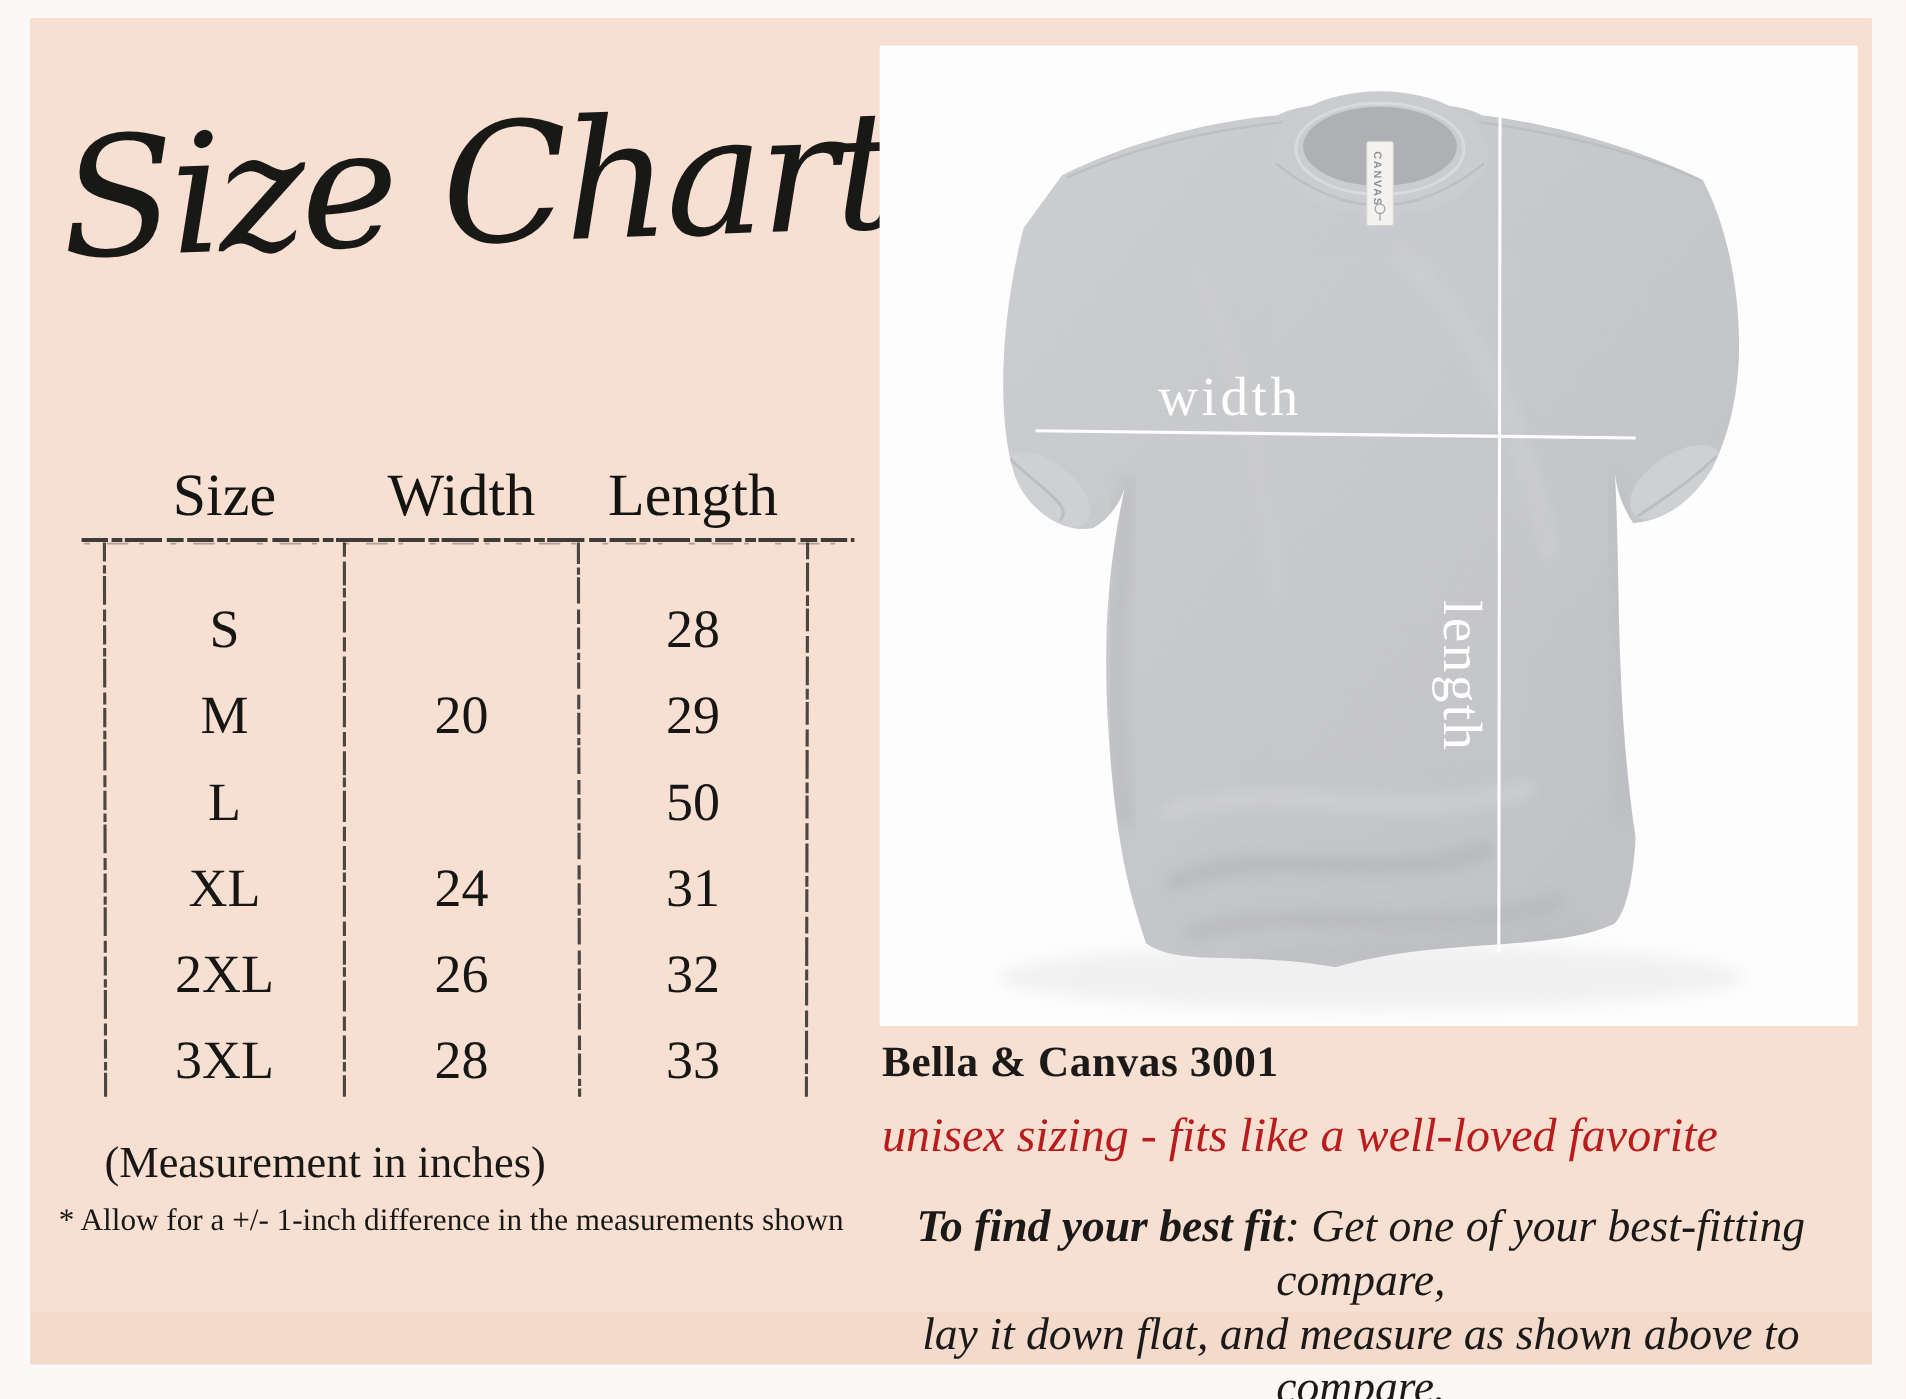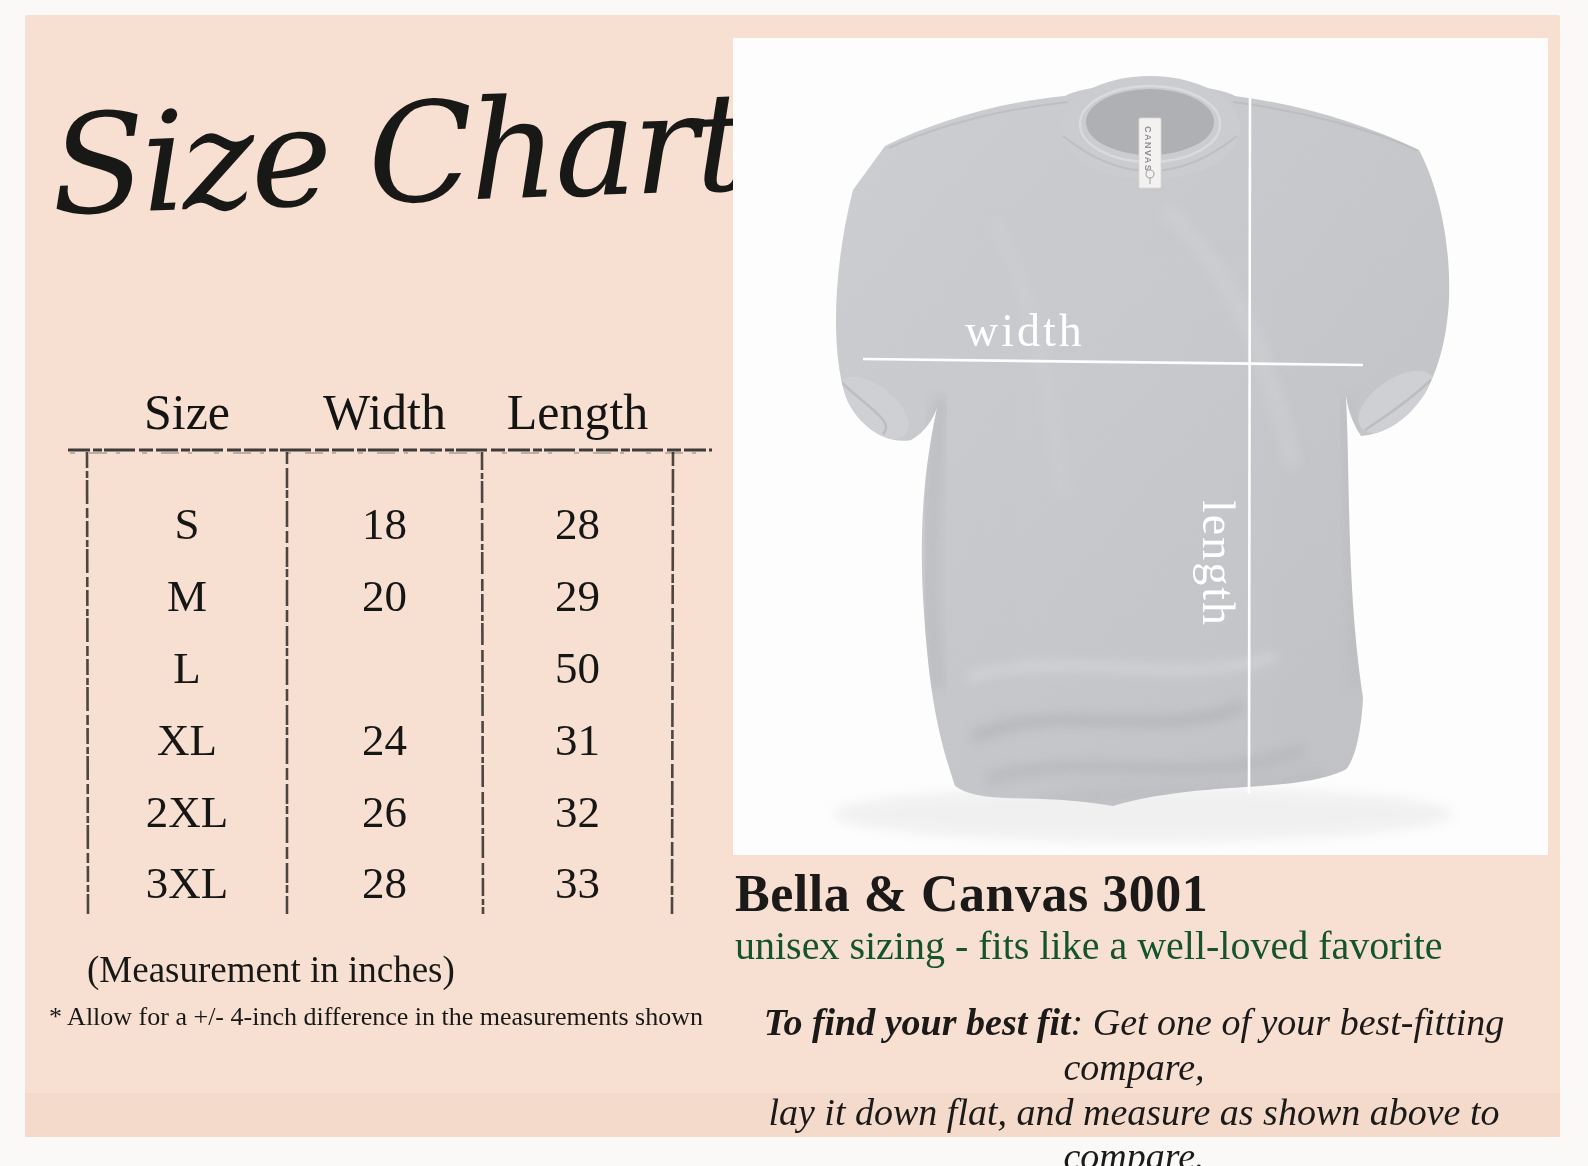--- a/index.html
+++ b/index.html
@@ -51,25 +51,25 @@
     position:absolute;left:38px;top:1002px;width:676px;
     font-size:26px;text-align:center;color:#181817;
   }
   
   .photo{
     position:absolute;left:733px;top:38px;width:815px;height:817px;
     background:#fdfdfd;
   }
   .product-name{
     position:absolute;left:735px;top:864px;width:820px;
-    font-size:52px;font-weight:600;letter-spacing:0.5px;color:#1b1a19;
+    font-size:36px;font-weight:600;letter-spacing:0.5px;color:#1b1a19;
   }
   .product-tagline{
     position:absolute;left:735px;top:922px;width:820px;
-    font-size:40px;font-weight:500;color:#14532d;
+    font-size:40px;font-style:italic;font-weight:500;color:#b91c1c;
   }
   .fit-tip{
     position:absolute;left:708px;top:1000px;width:852px;
     font-size:38px;font-style:italic;text-align:center;
     line-height:1.18;color:#1b1a19;
   }
   .fit-lead{font-weight:700;}
 </style>
 </head>
 <body>
@@ -89,21 +89,20 @@
       <path d="M482,452 L483,914" stroke-width="2.6" stroke-dasharray="18 3 6 2 22 5 12 3" opacity="0.82"></path>
       <path d="M673,452 L672,914" stroke-width="2.6" stroke-dasharray="14 3 24 3 9 2 19 4" opacity="0.82"></path>
     </g>
   </svg>
 
   <div class="col-header hdr-size">Size</div>
   <div class="col-header hdr-width">Width</div>
   <div class="col-header hdr-length">Length</div>
 
   <div class="cell c0" style="top:499px">S</div>
-  <div class="cell c1" style="top:499px">18</div>
   <div class="cell c2" style="top:499px">28</div>
 
   <div class="cell c0" style="top:571px">M</div>
   <div class="cell c1" style="top:571px">20</div>
   <div class="cell c2" style="top:571px">29</div>
 
   <div class="cell c0" style="top:643px">L</div>
   <div class="cell c2" style="top:643px">50</div>
 
   <div class="cell c0" style="top:715px">XL</div>
@@ -112,21 +111,21 @@
 
   <div class="cell c0" style="top:787px">2XL</div>
   <div class="cell c1" style="top:787px">26</div>
   <div class="cell c2" style="top:787px">32</div>
 
   <div class="cell c0" style="top:858px">3XL</div>
   <div class="cell c1" style="top:858px">28</div>
   <div class="cell c2" style="top:858px">33</div>
 
   <div class="measure-note">(Measurement in inches)</div>
-  <div class="footnote">* Allow for a +/- 4-inch difference in the measurements shown</div>
+  <div class="footnote">* Allow for a +/- 1-inch difference in the measurements shown</div>
 
   <div class="photo">
     <svg width="815" height="817" viewBox="0 0 815 817">
       <defs>
         <linearGradient id="shirtgrad" x1="0" y1="0" x2="1" y2="1">
           <stop offset="0" stop-color="#cccdd0"></stop>
           <stop offset="0.45" stop-color="#c6c7ca"></stop>
           <stop offset="1" stop-color="#bfc0c4"></stop>
         </linearGradient>
         <clipPath id="shirtclip">

